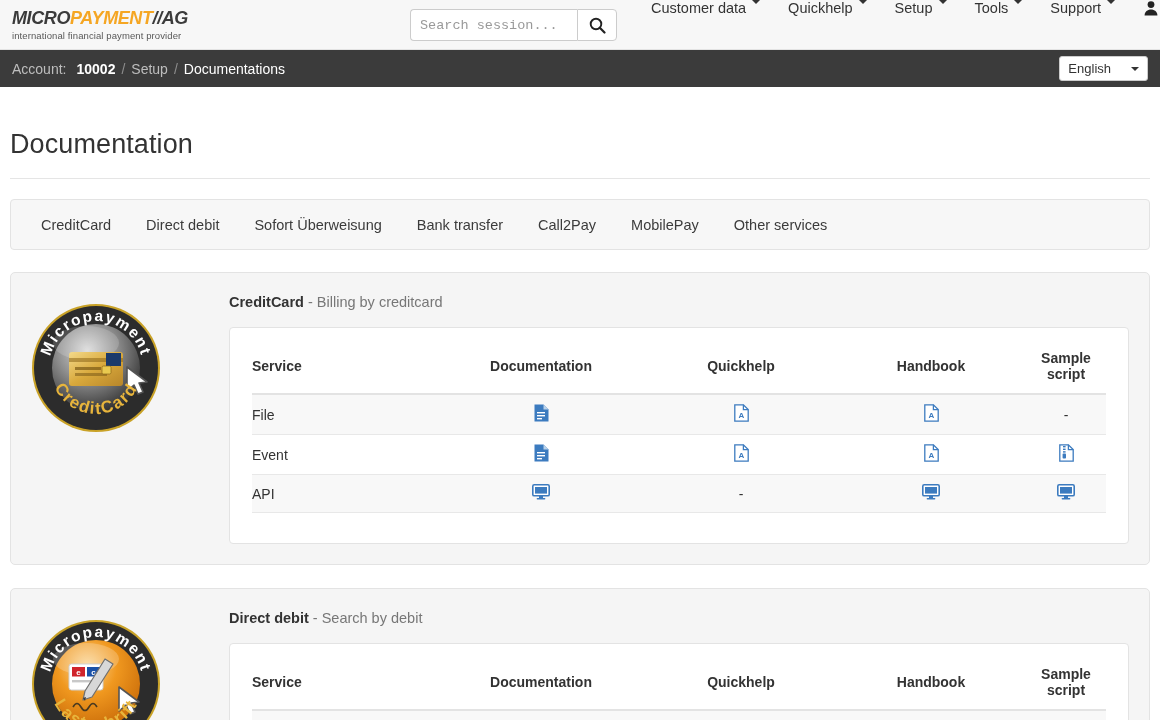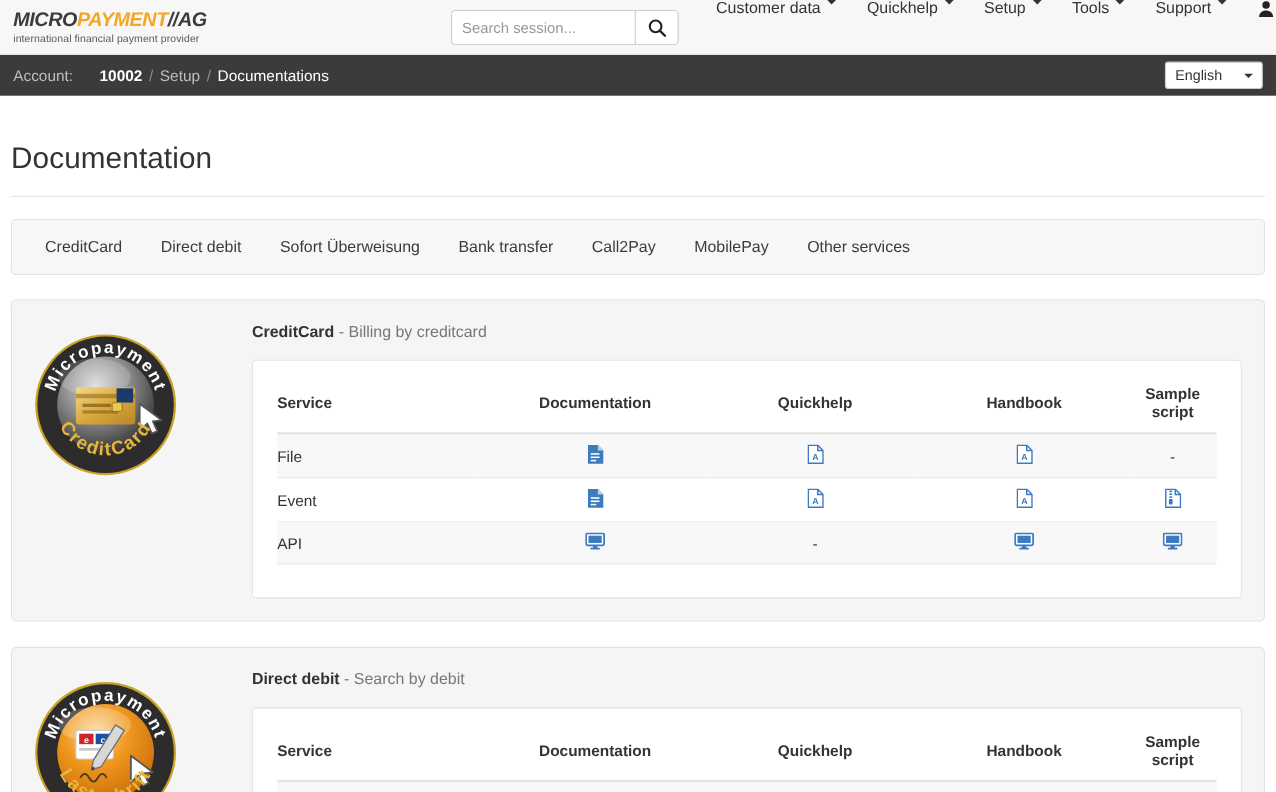--- a/index.html
+++ b/index.html
@@ -34,21 +34,21 @@
     line-height: 12px; margin-top: 1px; white-space: nowrap;
   }
 
   .search-wrap { position: absolute; left: 410px; top: 9px; display: flex; }
   .search-input {
     width: 167px; height: 32px;
     border: 1px solid #ccc; border-right: none;
     border-radius: 4px 0 0 4px;
     padding: 0 9px; font-size: 13.5px; color: #8b5cf6;
     background: #fff; outline: none;
-    font-family: Liberation Sans, sans-serif;
+    font-family: Liberation Mono, monospace;
   }
   .search-input::placeholder { color: #999; }
   .search-btn {
     width: 40px; height: 32px;
     background: #fff; border: 1px solid #ccc;
     border-radius: 0 4px 4px 0;
     display: flex; align-items: center; justify-content: center;
     cursor: pointer;
   }
 
@@ -209,21 +209,21 @@
           <path d="M1.6 15.5c0-3.6 2.9-5.9 6.4-5.9s6.4 2.3 6.4 5.9z" fill="#222"></path>
         </svg>
       </span>
       <span class="caret"></span>
     </div>
   </div>
 </div>
 
 <div class="crumbbar">
   <span class="crumb">Account:</span>
-  <span class="crumb crumb-strong" style="margin-left:24px">10002</span>
+  <span class="crumb crumb-strong" style="margin-left:10px">10002</span>
   <span class="crumb-sep">/</span>
   <span class="crumb">Setup</span>
   <span class="crumb-sep">/</span>
   <span class="crumb crumb-current">Documentations</span>
 
   <div class="lang-select">
     <span>English</span>
     <span class="caret"></span>
   </div>
 </div>

